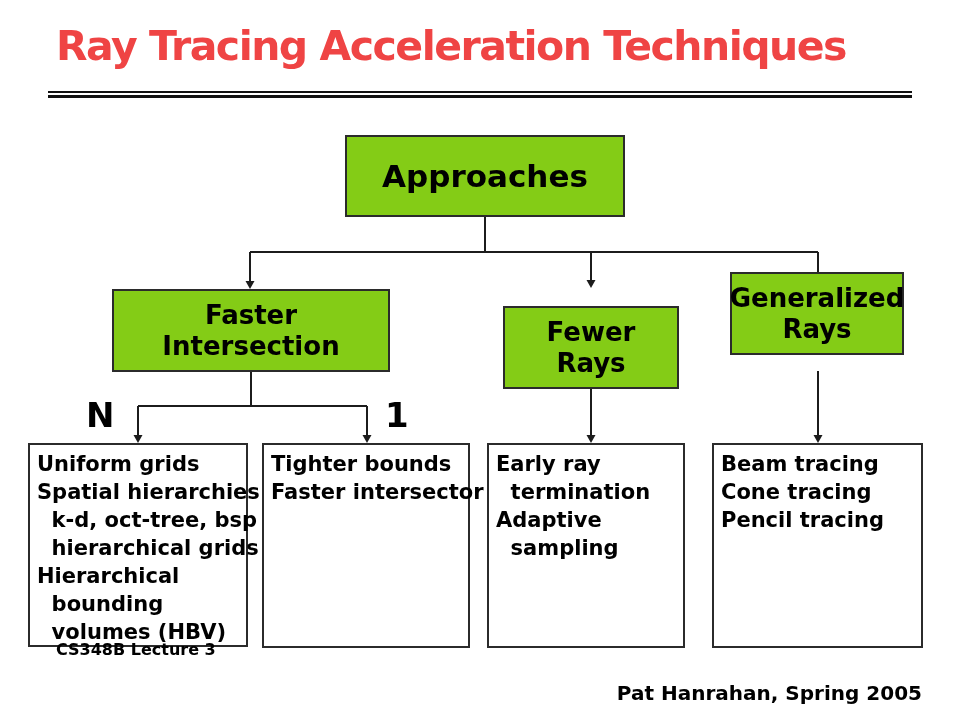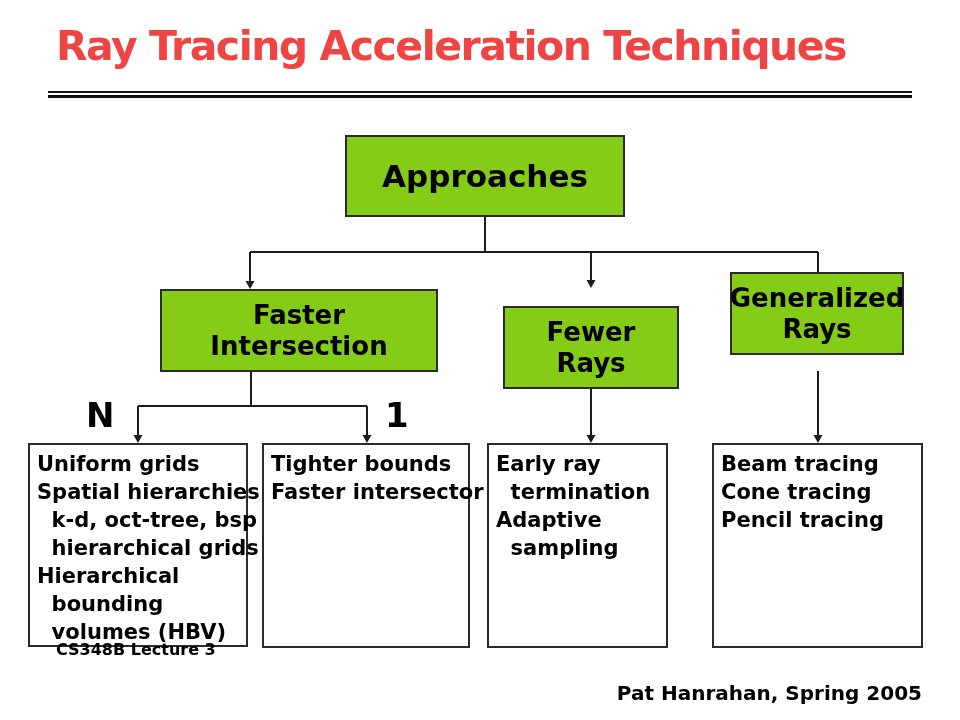--- a/index.html
+++ b/index.html
@@ -55,37 +55,37 @@
     white-space: pre-line;
   }
   .node-root {
     left: 345px; top: 135px; width: 280px; height: 82px;
     font-size: 31px;
   }
   .node-l2 {
     font-size: 26px;
     line-height: 31px;
   }
-  .node-faster       { left: 112px; top: 289px; width: 278px; height: 83px; margin-left: 48px; }
+  .node-faster       { left: 112px; top: 289px; width: 278px; height: 83px; }
   .node-fewer        { left: 503px; top: 306px; width: 176px; height: 83px; }
   .node-generalized  { left: 730px; top: 272px; width: 174px; height: 83px; }
   .leaf {
     position: absolute;
     box-sizing: border-box;
     border: 2px solid #2b2b2b;
     background: #ffffff;
     font-weight: 700;
     font-size: 21px;
     line-height: 28px;
     padding: 5px 4px 0 7px;
     white-space: pre;
   }
   .leaf-1 { left: 28px;  top: 443px; width: 220px; height: 204px; }
   .leaf-2 { left: 262px; top: 443px; width: 208px; height: 205px; }
-  .leaf-3 { left: 487px; top: 443px; width: 181px; height: 205px; }
+  .leaf-3 { left: 487px; top: 443px; width: 198px; height: 205px; }
   .leaf-4 { left: 712px; top: 443px; width: 211px; height: 205px; }
   .edge-label {
     position: absolute;
     font-size: 34px;
     font-weight: 700;
     line-height: 34px;
   }
   .edge-label-n { left: 86px;  top: 398px; }
   .edge-label-1 { left: 385px; top: 398px; }
   .footer-left {

